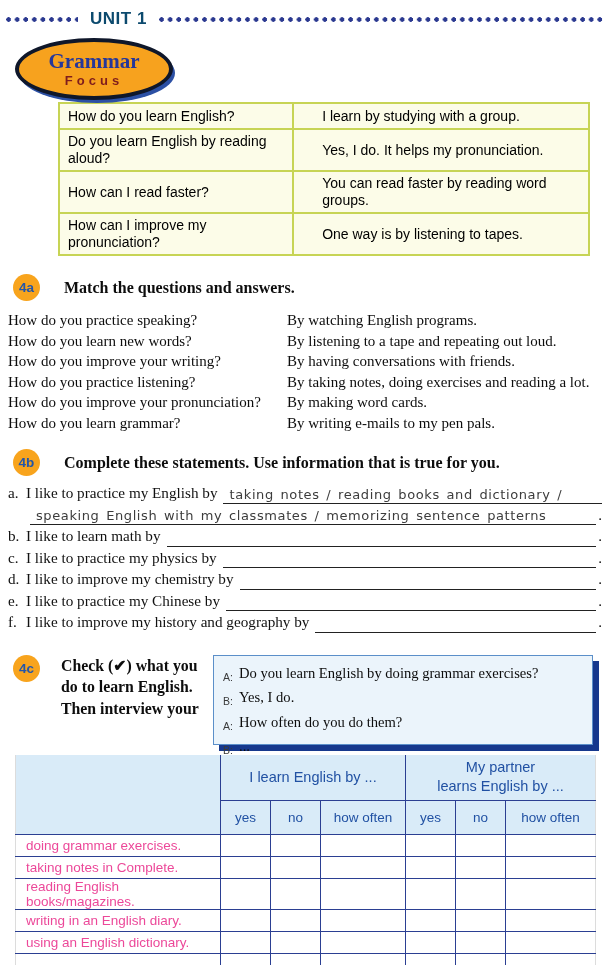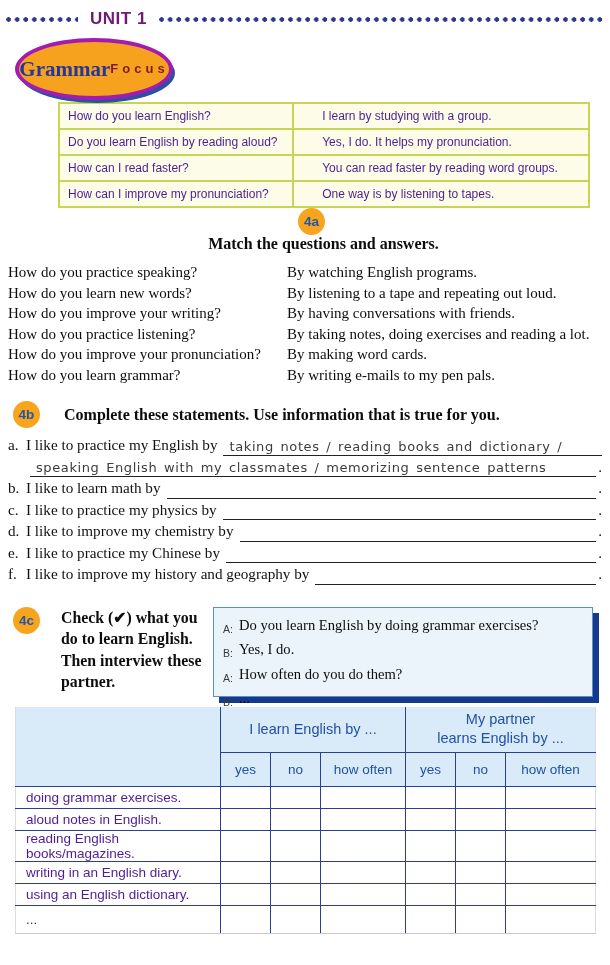--- a/index.html
+++ b/index.html
@@ -7,38 +7,38 @@
   body {
     width:610px; height:965px; overflow:hidden; position:relative;
     font-family:"Liberation Serif", serif; color:#111;
   }
 
   
   .unit-rule { display:flex; align-items:center; margin:10px 6px 0 6px; height:18px; }
   .dots { height:5px; background-image:radial-gradient(circle at 2.5px 2.5px, #2B3990 2.1px, transparent 2.4px); background-size:8.6px 5px; background-repeat:repeat-x; }
   .dots.left { width:72px; }
   .dots.right { flex:1; }
-  .unit-label { font-family:"Liberation Sans", sans-serif; font-weight:bold; font-size:17px; color:#701a75; margin:0 12px; letter-spacing:0.5px; }
+  .unit-label { font-family:"Liberation Sans", sans-serif; font-weight:bold; font-size:17px; color:#0c4a6e; margin:0 12px; letter-spacing:0.5px; }
 
   
   .gf-ellipse {
     width:158px; height:62px; margin:10px 0 0 15px;
-    background:#F7A21E; border:4px solid #a21caf; border-radius:50%;
+    background:#F7A21E; border:4px solid #0f172a; border-radius:50%;
     box-shadow:3px 4px 0 -1px #2C50A4;
-    display:flex; align-items:center; justify-content:center;
+    display:flex; flex-direction:column; align-items:center; justify-content:center;
     position:relative; z-index:2;
   }
   .gf-line1 { font-family:"Liberation Serif", serif; font-weight:bold; font-size:21px; color:#26379A; line-height:23px; }
   .gf-line2 { font-family:"Liberation Sans", sans-serif; font-weight:bold; font-size:13px; color:#7f1d1d; letter-spacing:4px; line-height:16px; }
 
   
   table.grammar { border-collapse:collapse; margin:2px 0 0 58px; width:532px; background:#FCFCE8; }
   table.grammar td {
     border:2px solid #C7D455; font-family:"Liberation Sans", sans-serif;
-    font-size:12px; color:#4c1d95; padding:3px 8px; height:26px; line-height:17px;
+    font-size:14px; color:#000000; padding:3px 8px; height:26px; line-height:17px;
   }
   table.grammar td.q { width:235px; }
   table.grammar td.a { width:297px;padding-left:28px; }
 
   
   .sect-head { display:flex; align-items:center; margin-left:13px; }
   .badge {
     width:27px; height:27px; border-radius:50%; background:#F8A41D;
     color:#2456A8; font-family:"Liberation Sans", sans-serif; font-weight:bold; font-size:13.5px;
     display:flex; align-items:center; justify-content:center; flex:0 0 auto;
@@ -79,21 +79,21 @@
 
   
   table.survey { border-collapse:collapse; margin:10px 0 0 15px; width:580px; table-layout:fixed;
     font-family:"Liberation Sans", sans-serif; border-left:1px solid #dcdcdc; }
   table.survey th, table.survey td { border-right:1.5px solid #2B3F92; border-bottom:1.5px solid #2B3F92; font-weight:normal; }
   table.survey .last-col { border-right:1px solid #dcdcdc; }
   table.survey thead th { background:#D9EBF8; color:#2151A3; }
   th.grp { font-weight:bold; font-size:14.5px; line-height:19px; height:46px; }
   th.lbl-head { background:#D9EBF8; }
   th.sub { font-size:13.5px; height:34px; }
-  td.rowlbl { color:#4c1d95; font-size:13.5px; text-align:left; padding-left:10px; height:22px; }
+  td.rowlbl { color:#ec4899; font-size:13.5px; text-align:left; padding-left:10px; height:22px; }
   tr.lastrow td { border-bottom:1px solid #c9c9c9; height:28px; }
 </style>
 </head>
 <body>
 
 <div class="unit-rule">
   <div class="dots left"></div>
   <div class="unit-label">UNIT 1</div>
   <div class="dots right"></div>
 </div>
@@ -117,21 +117,21 @@
       <td class="q">How can I read faster?</td>
       <td class="a">You can read faster by reading word groups.</td>
     </tr>
     <tr>
       <td class="q">How can I improve my pronunciation?</td>
       <td class="a">One way is by listening to tapes.</td>
     </tr>
   </tbody>
 </table>
 
-<div class="sect-head" style="flex-direction:column;">
+<div class="sect-head" style="margin-top:18px;">
   <div class="badge">4a</div>
   <div class="sect-title">Match the questions and answers.</div>
 </div>
 
 <div class="match">
   <div class="colL">
     <div>How do you practice speaking?</div>
     <div>How do you learn new words?</div>
     <div>How do you improve your writing?</div>
     <div>How do you practice listening?</div>
@@ -194,22 +194,21 @@
     <span class="period">.</span>
   </div>
 </div>
 
 <div class="sec4c">
   <div class="c-left">
     <div class="badge">4c</div>
     <div class="c-instr">
       <div>Check (✔) what you</div>
       <div>do to learn English.</div>
-      <div>Then interview these</div>
-      <div>partner.</div>
+      <div>Then interview your</div>
     </div>
   </div>
   <div class="dialog">
     <div class="dlg-line">
       <span class="dlg-sp">A:</span>
       <span class="dlg-tx">Do you learn English by doing grammar exercises?</span>
     </div>
     <div class="dlg-line">
       <span class="dlg-sp">B:</span>
       <span class="dlg-tx">Yes, I do.</span>
@@ -257,21 +256,21 @@
     <tr>
       <td class="rowlbl">doing grammar exercises.</td>
       <td></td>
         <td></td>
         <td></td>
       <td></td>
         <td></td>
         <td class="last-col"></td>
     </tr>
     <tr>
-      <td class="rowlbl">aloud notes in English.</td>
+      <td class="rowlbl">taking notes in Complete.</td>
       <td></td>
         <td></td>
         <td></td>
       <td></td>
         <td></td>
         <td class="last-col"></td>
     </tr>
     <tr>
       <td class="rowlbl">reading English books/magazines.</td>
       <td></td>

